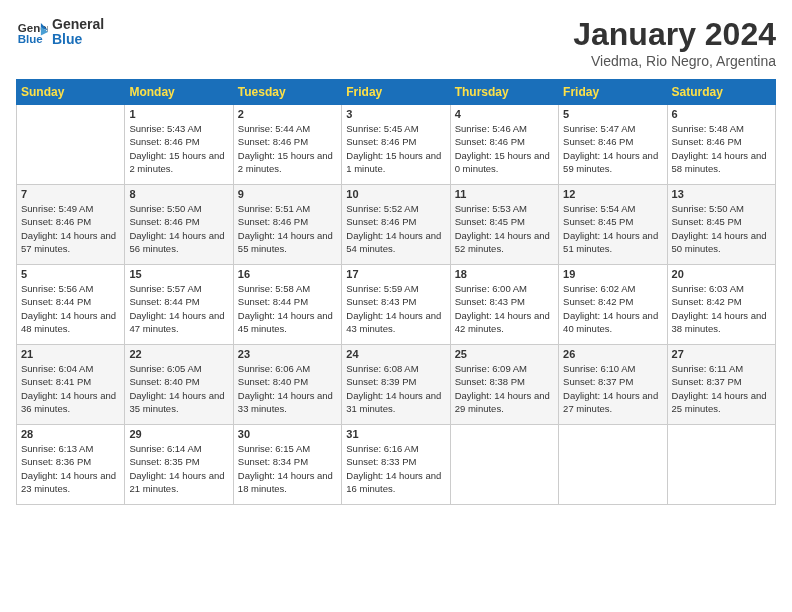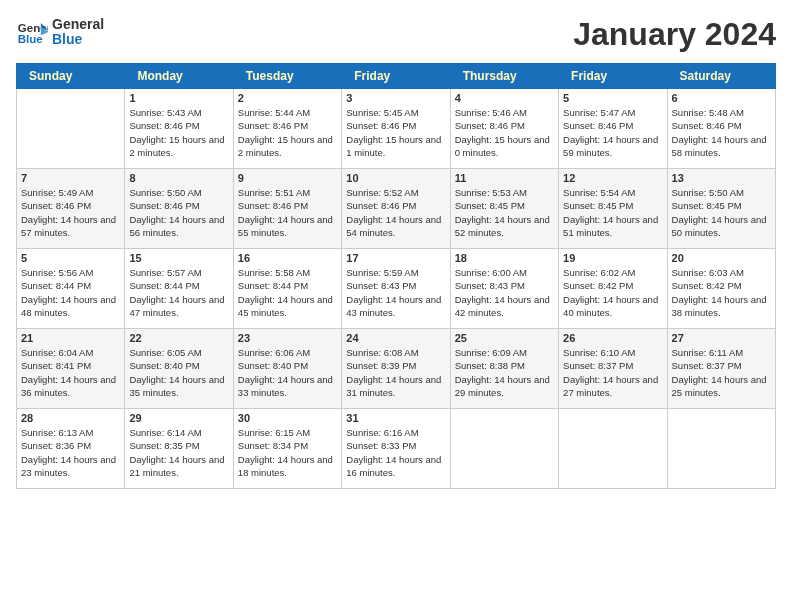--- a/index.html
+++ b/index.html
@@ -43,24 +43,24 @@
       font-size: 14px;
       color: #555;
     }
     .calendar-table {
       width: 100%;
       border-collapse: collapse;
       table-layout: fixed;
     }
     .calendar-table th {
       background-color: #1a6fba;
-      color: #fef9c3;
+      color: #fde047;
       font-size: 12px;
       font-weight: bold;
-      padding: 5px 12px;
+      padding: 5px 4px;
       text-align: left;
       border: 1px solid #1a6fba;
     }
     .calendar-table td {
       vertical-align: top;
       font-size: 9.5px;
       color: #333;
       padding: 3px 4px;
       border: 1px solid #ccc;
       height: 80px;
@@ -94,20 +94,21 @@
         <polygon points="28,8 36,16 28,14" fill="#1a6fba"></polygon>
         <polygon points="28,12 36,18 28,22" fill="#4a9fd4"></polygon>
       </svg>
       <div>
         <div style="font-size:14px;font-weight:bold;color:#333;line-height:1.1;">General</div>
         <div style="font-size:14px;font-weight:bold;color:#1a6fba;line-height:1.1;">Blue</div>
       </div>
     </div>
     <div class="title-block">
       <div class="month-title">January 2024</div>
+      <div class="location-title">Viedma, Rio Negro, Argentina</div>
     </div>
   </div>
 
   <table class="calendar-table">
     <thead>
       <tr>
         <th>Sunday</th>
         <th>Monday</th>
         <th>Tuesday</th>
         <th>Friday</th>

